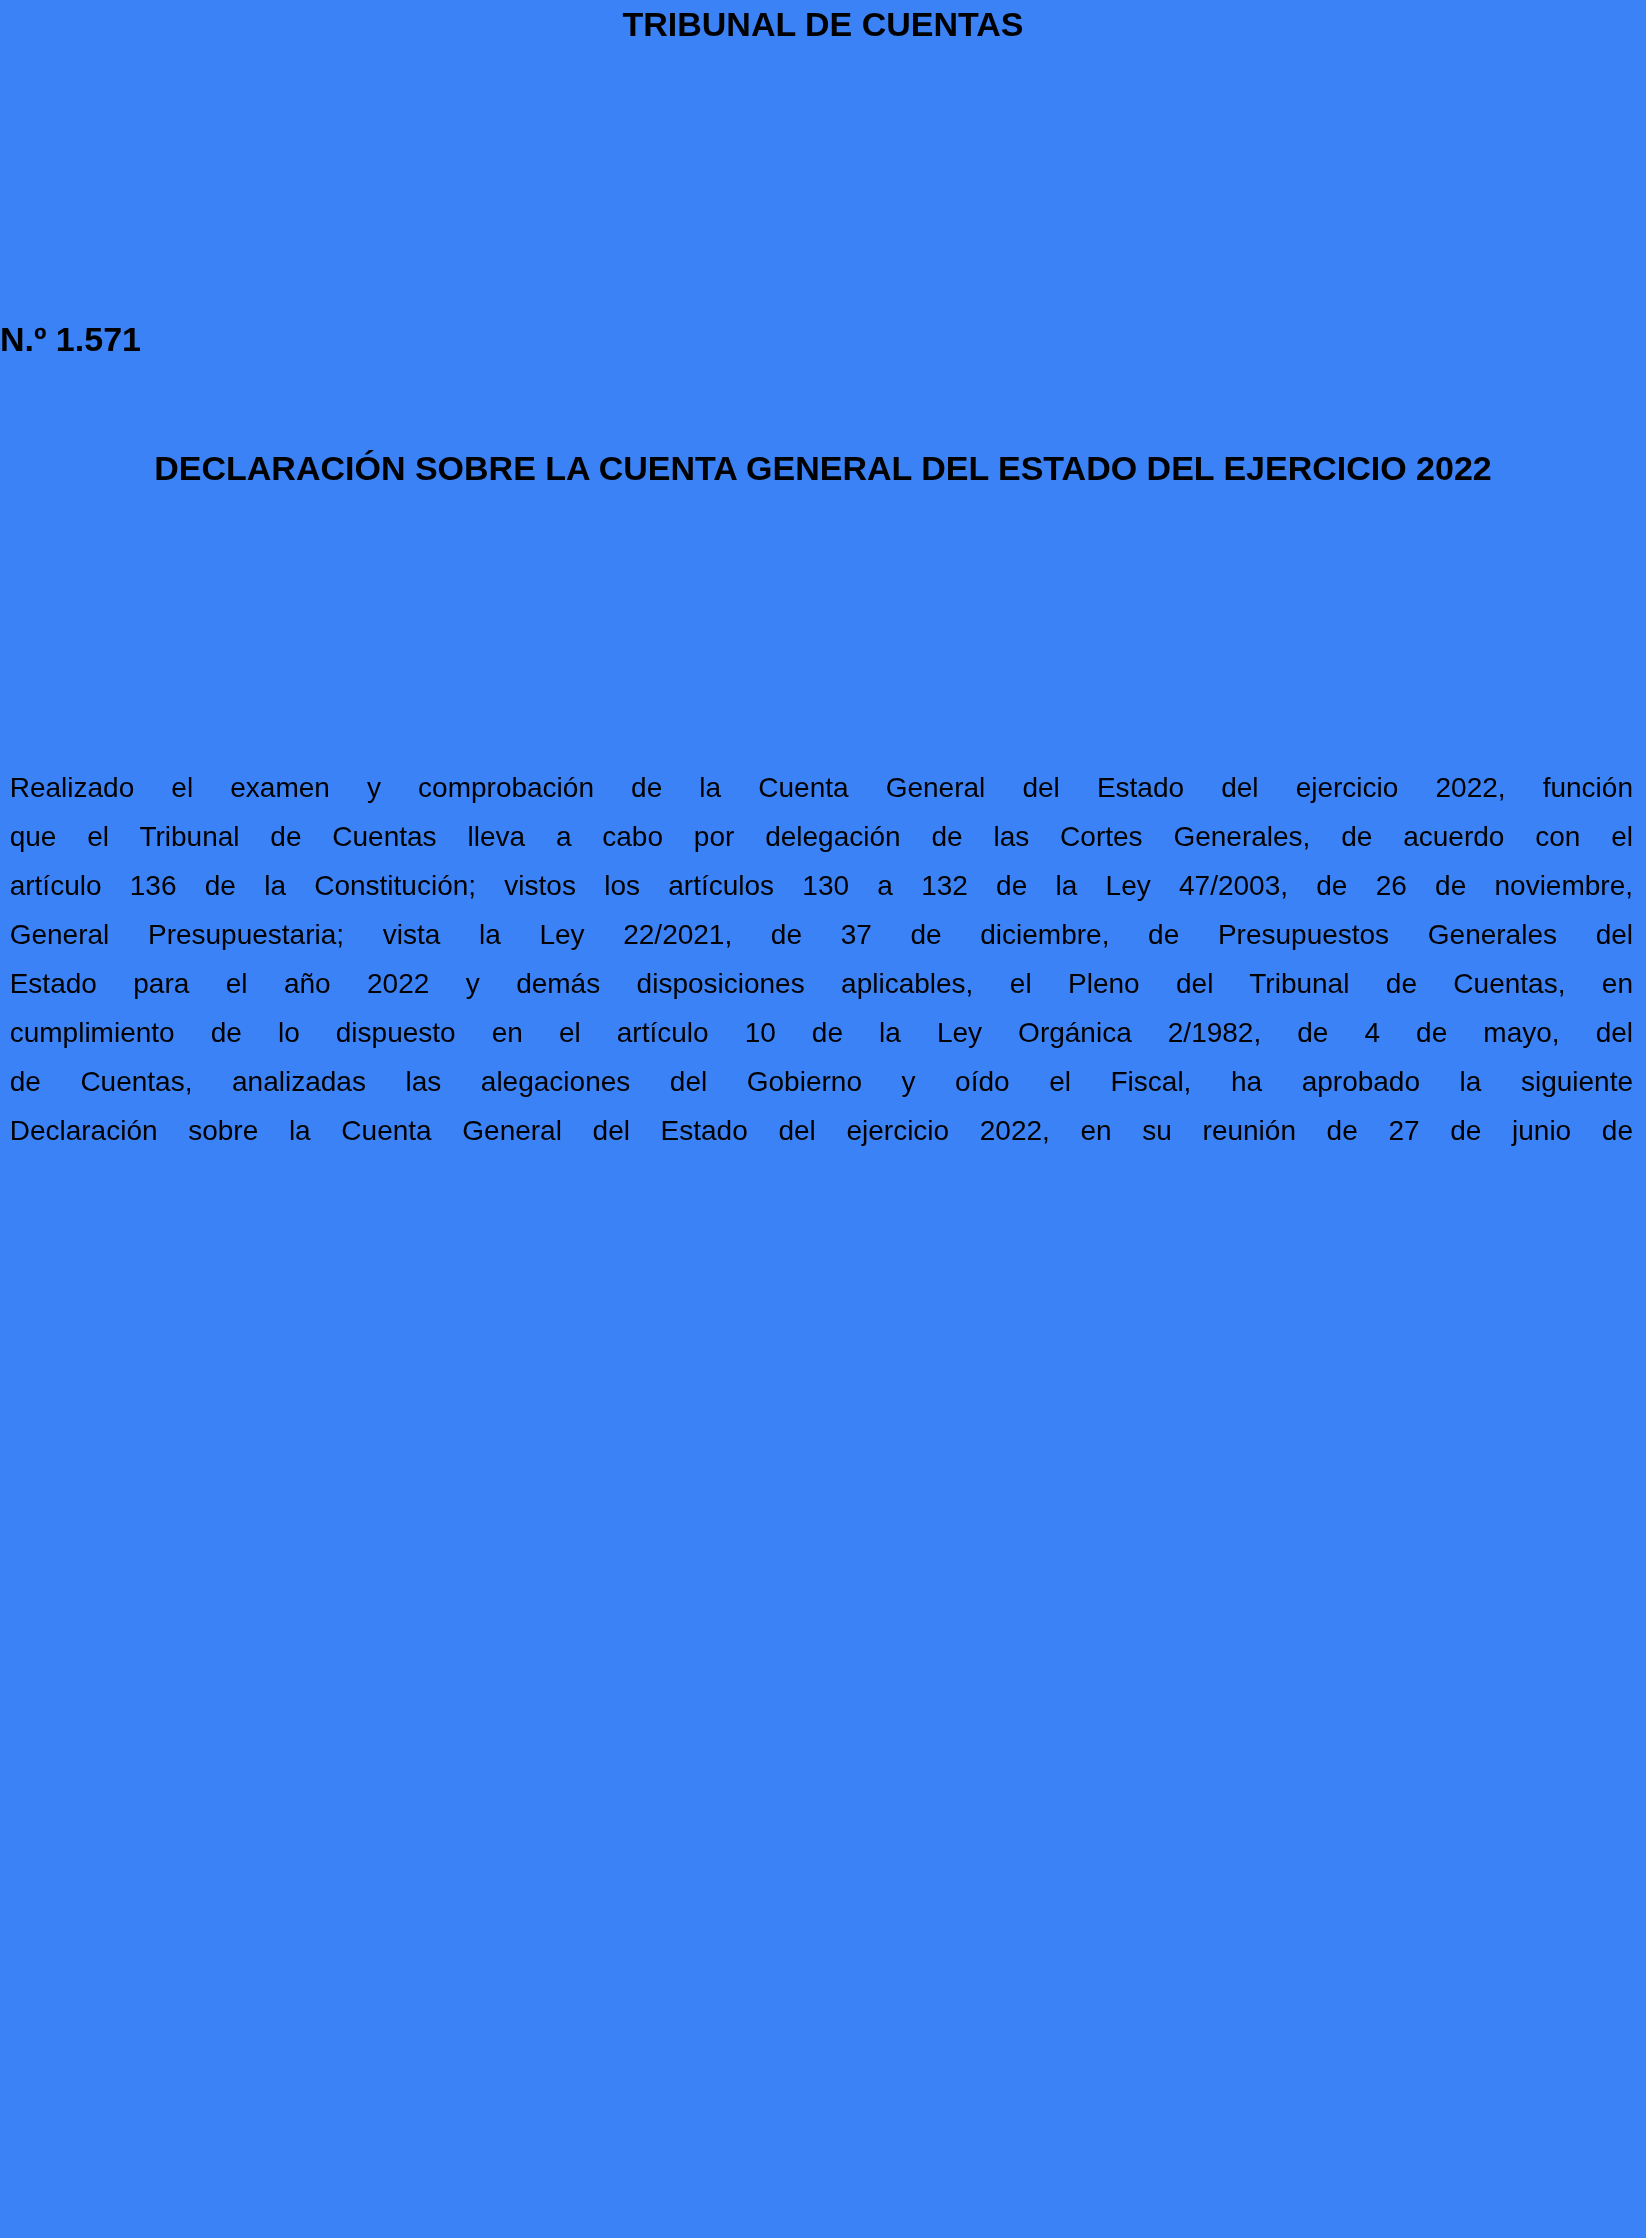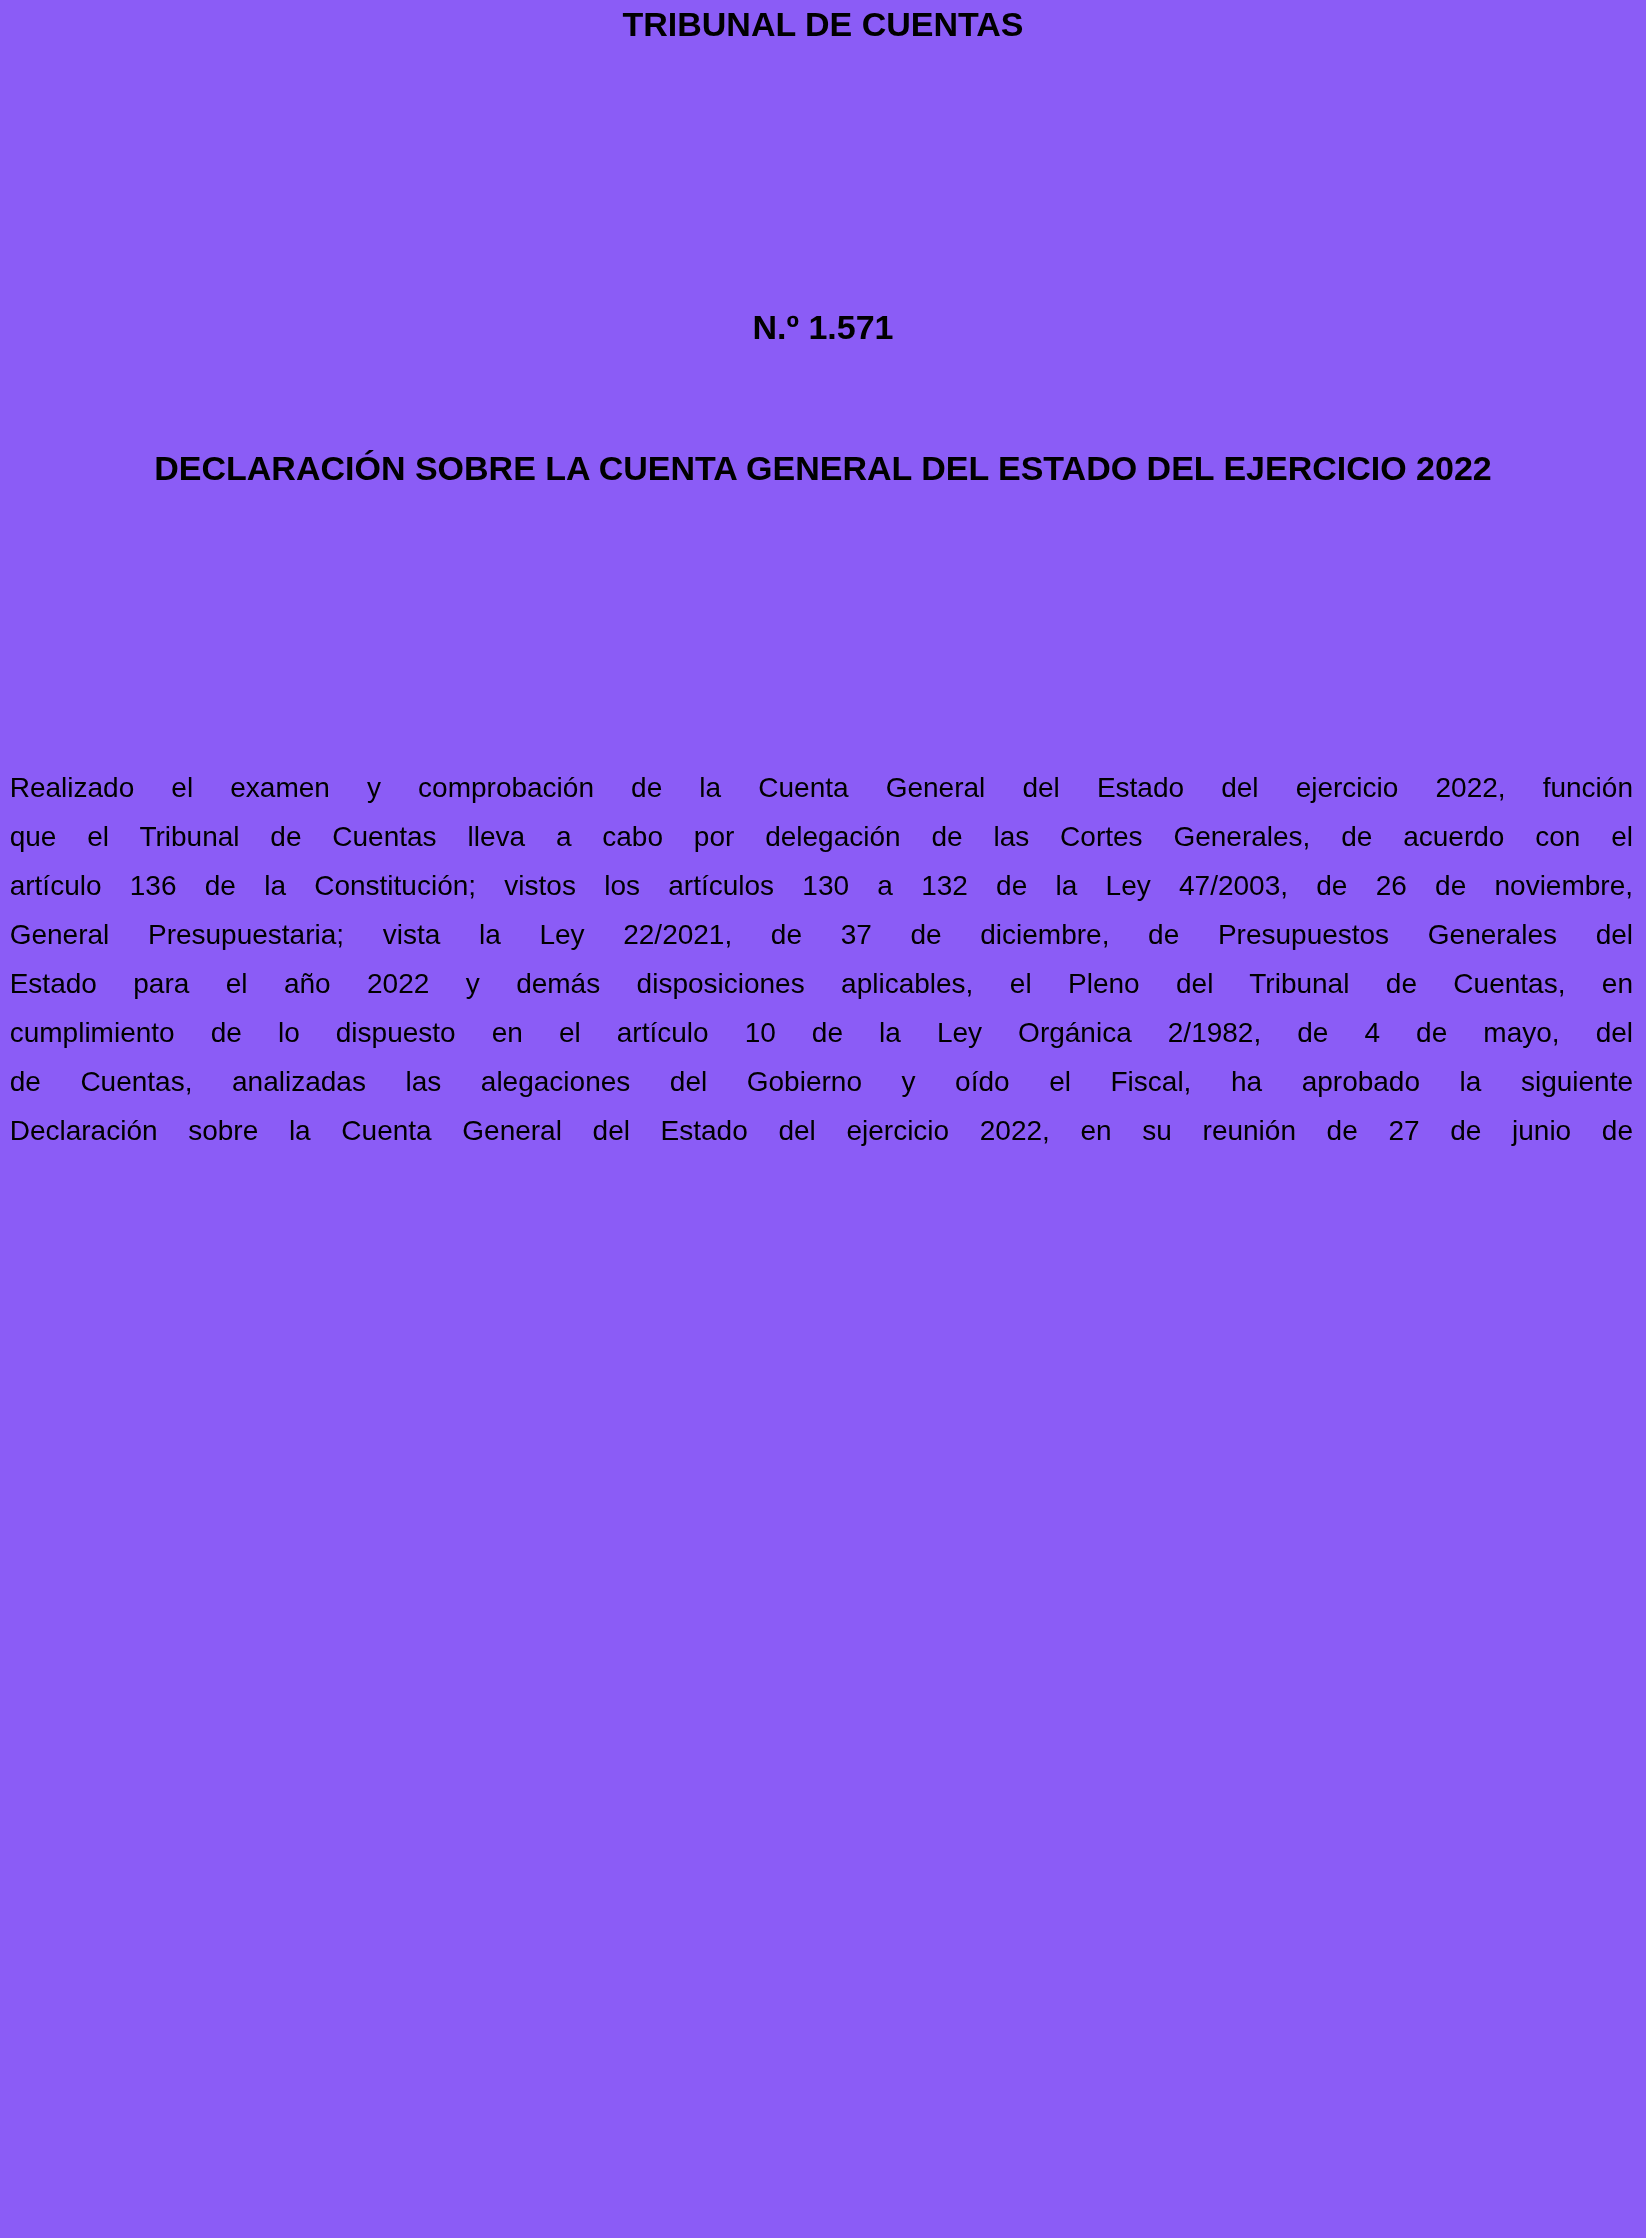--- a/index.html
+++ b/index.html
@@ -4,42 +4,42 @@
 <style>
   html, body {
     margin: 0;
     padding: 0;
     background: #ffffff;
   }
   .page {
     position: relative;
     width: 1646px;
     height: 2239px;
-    background: #8b5cf6;
+    background: #3b82f6;
     color: #000000;
     font-family: "Liberation Sans", "DejaVu Sans", sans-serif;
     overflow: hidden;
   }
   .doc-header {
     position: absolute;
     top: 4.8px;
     left: 0;
     right: 0;
     text-align: center;
     font-size: 34px;
     font-weight: bold;
     line-height: 39px;
     white-space: nowrap;
   }
   .doc-number {
     position: absolute;
-    top: 308px;
+    top: 320px;
     left: 0;
     right: 0;
-    text-align: center;
+    text-align: left;
     font-size: 34px;
     font-weight: bold;
     line-height: 39px;
     white-space: nowrap;
   }
   .doc-title {
     position: absolute;
     top: 449px;
     left: 0;
     right: 0;

